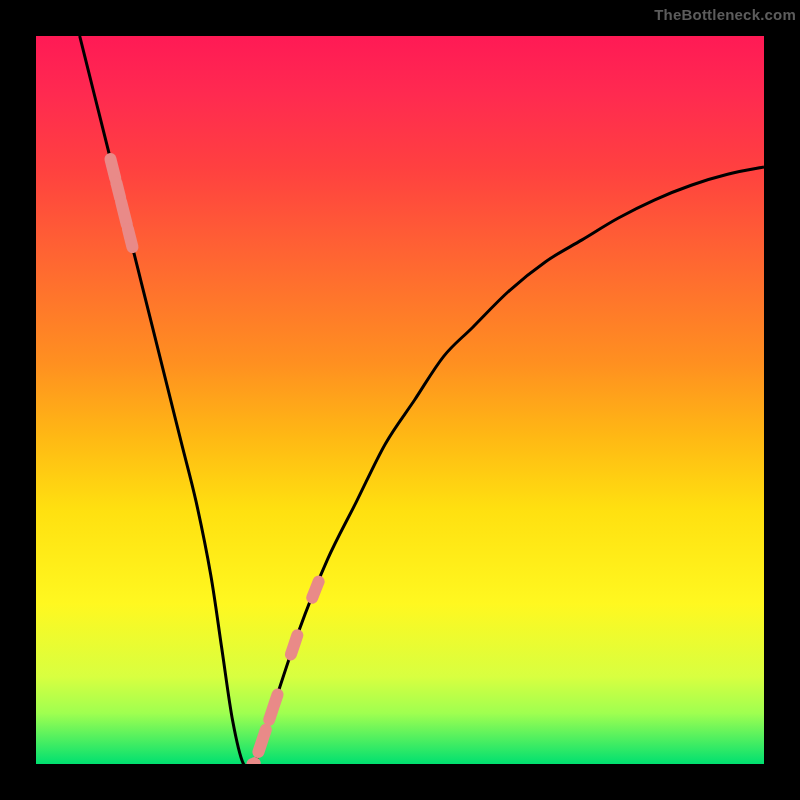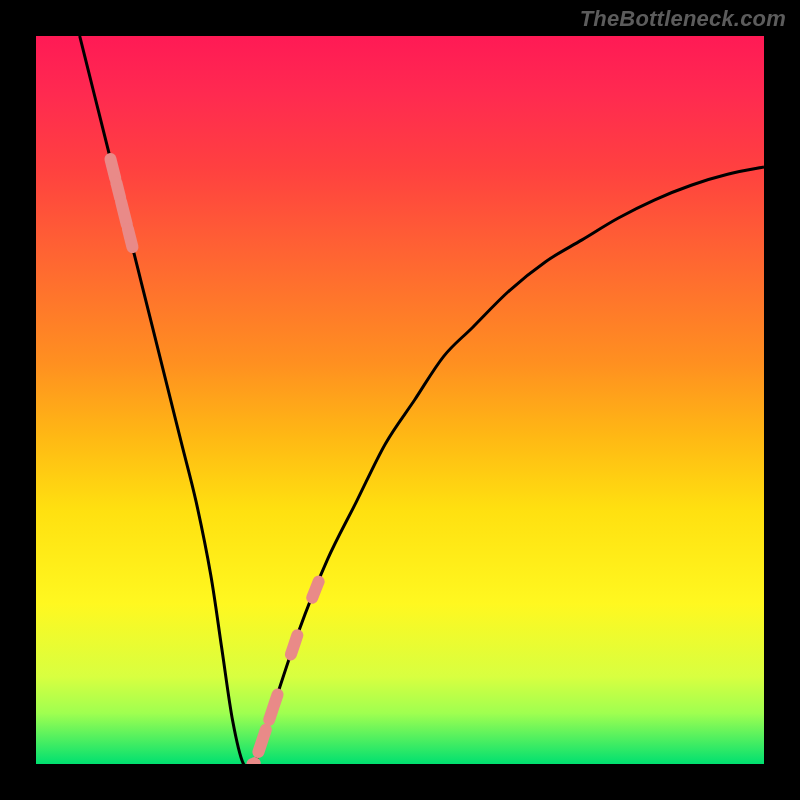--- a/index.html
+++ b/index.html
@@ -25,28 +25,27 @@
       #ffb814 55%,
       #ffe010 65%,
       #fff820 78%,
       #d8ff40 88%,
       #a0ff50 93%,
       #00e070 100%);
   }
   .watermark {
     position: absolute;
     top: 6px;
-    right: 14px;
+    right: 4px;
     font-family: Arial, Helvetica, sans-serif;
-    font-size: 22px;
+    font-size: 15px;
     font-weight: 600;
     color: #5c5c5c;
     letter-spacing: 0.2px;
     user-select: none;
-    font-style: italic;
   }
   svg.curves {
     position: absolute;
     left: 0; top: 0;
     width: 100%;
     height: 100%;
   }
 </style>
 </head>
 <body>

